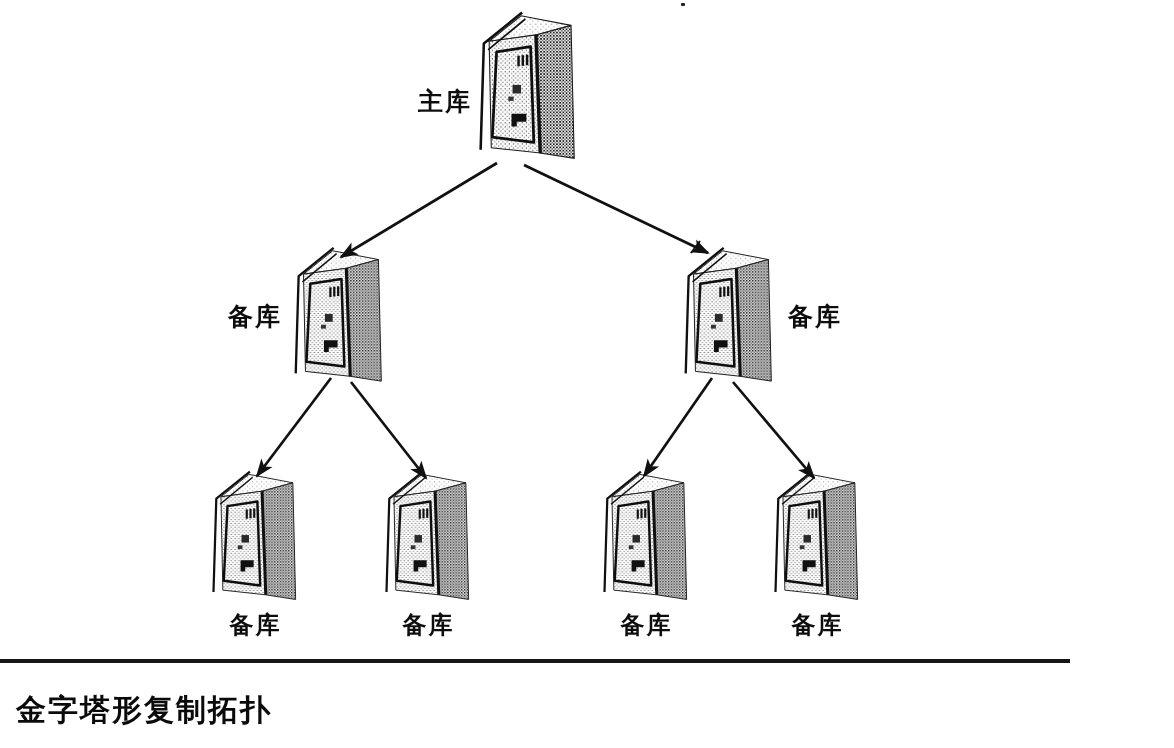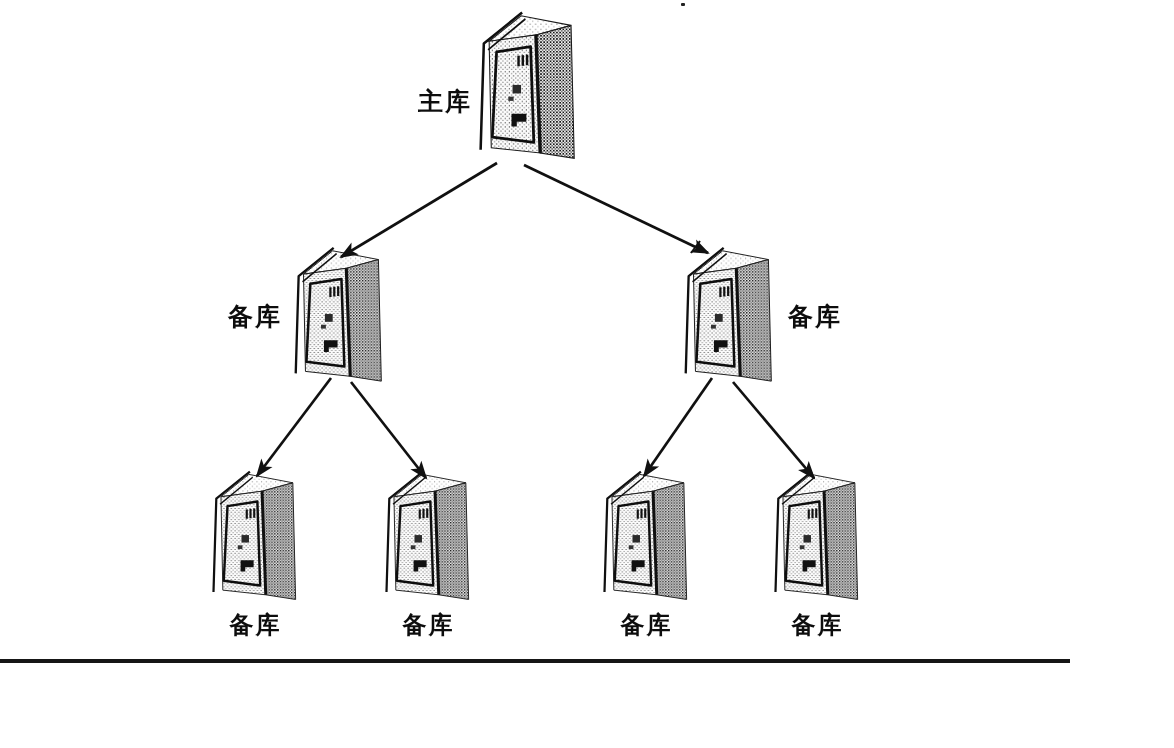--- a/index.html
+++ b/index.html
@@ -123,16 +123,17 @@
       <line x1="524" y1="165" x2="708" y2="253" marker-end="url(#arrowhead)"></line>
       <line x1="691" y1="253" x2="700" y2="241" stroke-width="2"></line>
       <line x1="331" y1="378" x2="257" y2="476" marker-end="url(#arrowhead)"></line>
       <line x1="351" y1="382" x2="426" y2="478" marker-end="url(#arrowhead)"></line>
       <line x1="712" y1="378" x2="644" y2="476" marker-end="url(#arrowhead)"></line>
       <line x1="733" y1="382" x2="814" y2="478" marker-end="url(#arrowhead)"></line>
     </g>
   </svg>
 
   <div class="divider"></div>
+  <div class="caption">金字塔形复制拓扑</div>
 
   <div class="scan-dot"></div>
 
 </div>
 
 </body></html>

